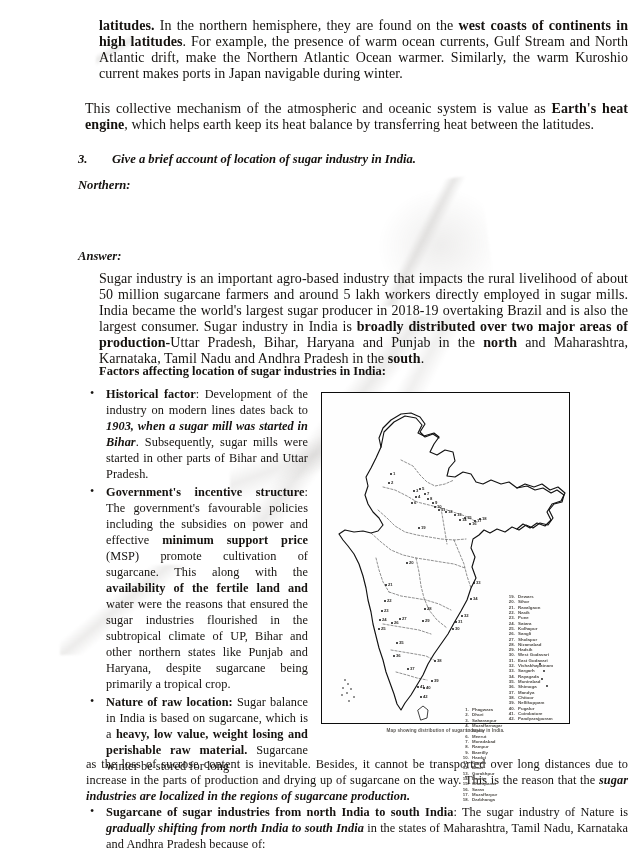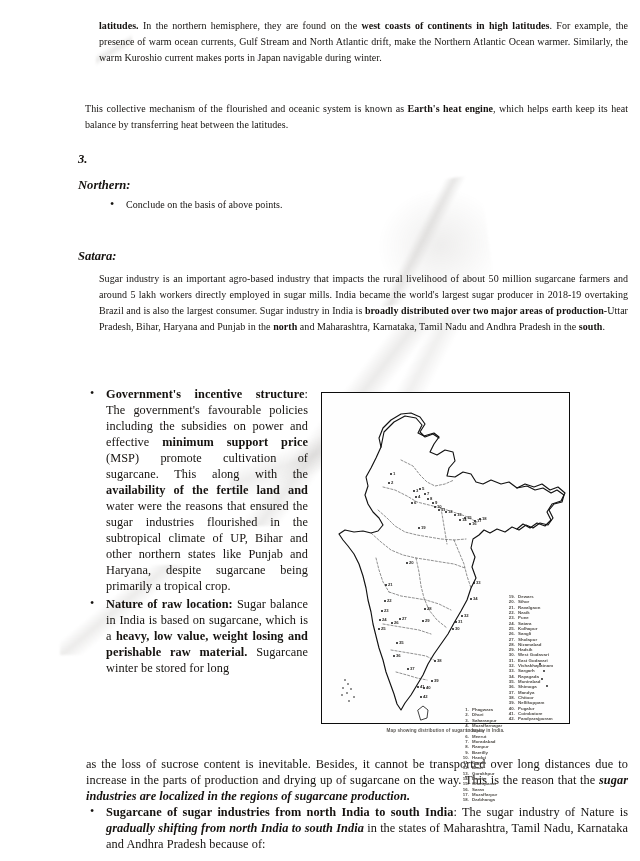--- a/index.html
+++ b/index.html
@@ -31,21 +31,21 @@
     background:linear-gradient(140deg, rgba(0,0,0,0) 38%, rgba(130,126,120,.45) 46%, rgba(0,0,0,0) 55%);}
   .sm4{left:230px;top:380px;width:110px;height:180px;
     background:linear-gradient(160deg, rgba(0,0,0,0) 40%, rgba(128,124,120,.40) 48%, rgba(0,0,0,0) 57%);}
   .sm5{left:96px;top:30px;width:36px;height:40px;
     background:linear-gradient(150deg, rgba(0,0,0,0) 40%, rgba(120,116,112,.50) 50%, rgba(0,0,0,0) 60%);}
 
   
   .blk{position:absolute;}
   p{margin:0;}
   .body{
-    font-size:10px;line-height:16.1px;
+    font-size:14px;line-height:16.1px;
     text-align:justify;
     letter-spacing:.005em;
   }
   b{font-weight:bold;}
   .bi{font-weight:bold;font-style:italic;}
 
   #intro-para{left:99px;top:18px;width:529px;}
   #collective-para{left:85px;top:101px;width:543px;}
 
   #q-number{left:78px;top:152px;font-weight:bold;font-style:italic;font-size:12.6px;}
@@ -104,39 +104,41 @@
   <div class="smudge sm1"></div>
   <div class="smudge sm2"></div>
   <div class="smudge sm4"></div>
   <div class="smudge sm3"></div>
 
   <div class="blk" id="intro-para">
     <p class="body"><b>latitudes.</b><span> In the northern hemisphere, they are found on the </span><b>west coasts of continents in high latitudes</b><span>. For example, the presence of warm ocean currents, Gulf Stream and North Atlantic drift, make the Northern Atlantic Ocean warmer. Similarly, the warm Kuroshio current makes ports in Japan navigable during winter.</span></p>
   </div>
 
   <div class="blk" id="collective-para">
-    <p class="body"><span>This collective mechanism of the flourished and oceanic system is known as </span><b>Earth's heat engine</b><span>, which helps earth keep its heat balance by transferring heat between the latitudes.</span></p>
+    <p class="body"><span>This collective mechanism of the atmospheric and oceanic system is value as </span><b>Earth's heat engine</b><span>, which helps earth keep its heat balance by transferring heat between the latitudes.</span></p>
   </div>
 
   <div class="blk" id="q-number">3.</div>
+  <div class="blk" id="q-text">Give a brief account of location of sugar industry in India.</div>
 
   <div class="blk" id="approach-label">Northern:</div>
   <div class="blk" id="approach-list">
     <ul class="bl body">
-        <li>Conclude on the basis of above points.</li>
       </ul>
   </div>
 
-  <div class="blk" id="answer-label">Satara:</div>
+  <div class="blk" id="answer-label">Answer:</div>
   <div class="blk" id="answer-para">
     <p class="body"><span>Sugar industry is an important agro-based industry that impacts the rural livelihood of about 50 million sugarcane farmers and around 5 lakh workers directly employed in sugar mills. India became the world's largest sugar producer in 2018-19 overtaking Brazil and is also the largest consumer. Sugar industry in India is </span><b>broadly distributed over two major areas of production-</b><span>Uttar Pradesh, Bihar, Haryana and Punjab in the </span><b>north</b><span> and Maharashtra, Karnataka, Tamil Nadu and Andhra Pradesh in the </span><b>south</b><span>.</span></p>
   </div>
+  <div class="blk" id="factors-heading">Factors affecting location of sugar industries in India:</div>
 
   <div class="blk" id="left-col">
     <ul class="bl">
+      <li class="body"><b>Historical factor</b><span>: Development of the industry on modern lines dates back to </span><span class="bi">1903, when a sugar mill was started in Bihar</span><span>. Subsequently, sugar mills were started in other parts of Bihar and Uttar Pradesh.</span></li>
       <li class="body"><b>Government's incentive structure</b><span>: The government's favourable policies including the subsidies on power and effective </span><b>minimum support price</b><span> (MSP) promote cultivation of sugarcane. This along with the </span><b>availability of the fertile land and</b><span> water were the reasons that ensured the sugar industries flourished in the subtropical climate of UP, Bihar and other northern states like Punjab and Haryana, despite sugarcane being primarily a tropical crop.</span></li>
       <li class="body"><b>Nature of raw location:</b><span> Sugar balance in India is based on sugarcane, which is a </span><b>heavy, low value, weight losing and perishable raw material.</b><span> Sugarcane winter be stored for long</span></li>
     </ul>
   </div>
 
   <div class="blk" id="tail-col">
     <p class="body"><span>as the loss of sucrose content is inevitable. Besides, it cannot be transported over long distances due to increase in the parts of production and drying up of sugarcane on the way. This is the reason that the </span><span class="bi">sugar industries are localized in the regions of sugarcane production.</span></p>
     <ul class="bl">
       <li class="body"><b>Sugarcane of sugar industries from north India to south India</b><span>: The sugar industry of Nature is </span><span class="bi">gradually shifting from north India to south India</span><span> in the states of Maharashtra, Tamil Nadu, Karnataka and Andhra Pradesh because of:</span></li>
     </ul>

